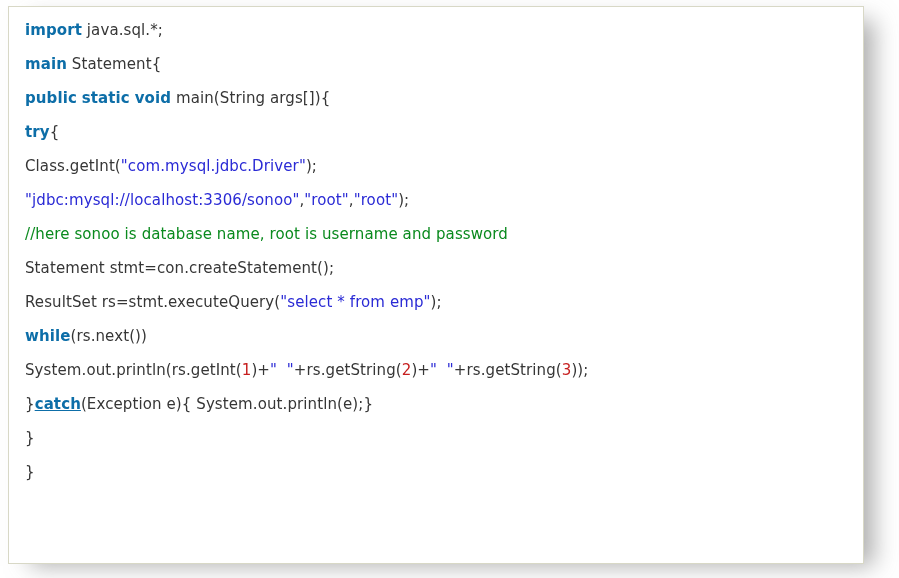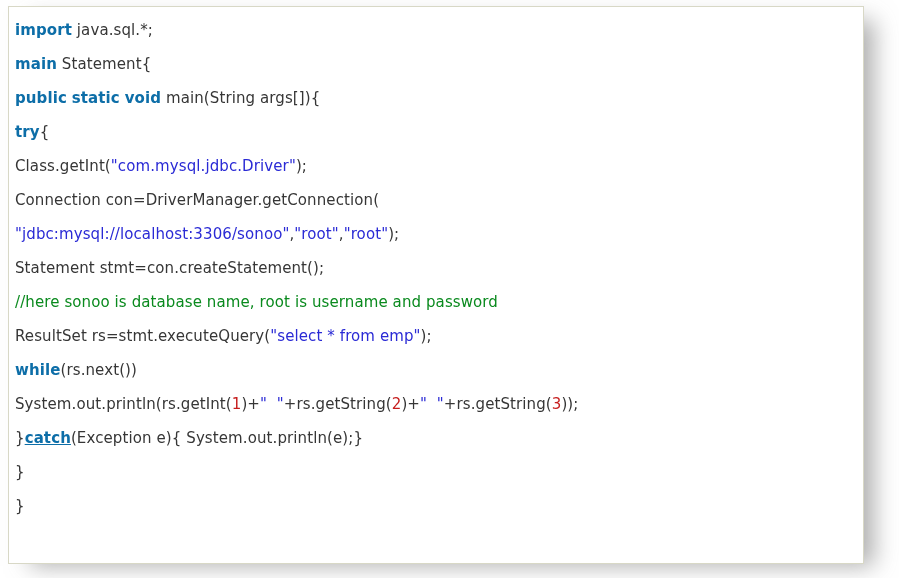--- a/index.html
+++ b/index.html
@@ -20,21 +20,21 @@
   .codeblock {
     position: absolute;
     left: 8px;
     top: 6px;
     width: 856px;
     height: 558px;
     box-sizing: border-box;
     background: #ffffff;
     border: 1px solid #d8d8c6;
     box-shadow: 16px 8px 22px -6px rgba(110,110,110,0.55);
-    padding: 6px 14px 4px 6px;
+    padding: 6px 14px 4px 16px;
     overflow: hidden;
   }
   .code {
     font-size: 15px;
     line-height: 34px;
     color: #363636;
     letter-spacing: 0.1px;
   }
   .line {
     white-space: pre;
@@ -46,24 +46,23 @@
 <body>
 
 <div class="page">
   <div class="codeblock">
     <div class="code" id="code">
         <div class="line"><span class="tok-k" style="color: rgb(13, 110, 168);">import</span><span class="tok-p" style="color: rgb(54, 54, 54);"> java.sql.*;</span></div>
         <div class="line"><span class="tok-k" style="color: rgb(13, 110, 168);">main</span><span class="tok-p" style="color: rgb(54, 54, 54);"> Statement{</span></div>
         <div class="line"><span class="tok-k" style="color: rgb(13, 110, 168);">public</span><span class="tok-p" style="color: rgb(54, 54, 54);"> </span><span class="tok-k" style="color: rgb(13, 110, 168);">static</span><span class="tok-p" style="color: rgb(54, 54, 54);"> </span><span class="tok-k" style="color: rgb(13, 110, 168);">void</span><span class="tok-p" style="color: rgb(54, 54, 54);"> main(String args[]){</span></div>
         <div class="line"><span class="tok-k" style="color: rgb(13, 110, 168);">try</span><span class="tok-p" style="color: rgb(54, 54, 54);">{</span></div>
         <div class="line"><span class="tok-p" style="color: rgb(54, 54, 54);">Class.getInt(</span><span class="tok-s" style="color: rgb(42, 42, 213);">"com.mysql.jdbc.Driver"</span><span class="tok-p" style="color: rgb(54, 54, 54);">);</span></div>
-        <div class="line"><span class="tok-p" style="color: rgb(54, 54, 54);">Connection con=DriverManager.getConnection(</span></div>
         <div class="line"><span class="tok-s" style="color: rgb(42, 42, 213);">"jdbc:mysql://localhost:3306/sonoo"</span><span class="tok-p" style="color: rgb(54, 54, 54);">,</span><span class="tok-s" style="color: rgb(42, 42, 213);">"root"</span><span class="tok-p" style="color: rgb(54, 54, 54);">,</span><span class="tok-s" style="color: rgb(42, 42, 213);">"root"</span><span class="tok-p" style="color: rgb(54, 54, 54);">);</span></div>
+        <div class="line"><span class="tok-c" style="color: rgb(10, 138, 30);">//here sonoo is database name, root is username and password</span></div>
         <div class="line"><span class="tok-p" style="color: rgb(54, 54, 54);">Statement stmt=con.createStatement();</span></div>
-        <div class="line"><span class="tok-c" style="color: rgb(10, 138, 30);">//here sonoo is database name, root is username and password</span></div>
         <div class="line"><span class="tok-p" style="color: rgb(54, 54, 54);">ResultSet rs=stmt.executeQuery(</span><span class="tok-s" style="color: rgb(42, 42, 213);">"select * from emp"</span><span class="tok-p" style="color: rgb(54, 54, 54);">);</span></div>
         <div class="line"><span class="tok-k" style="color: rgb(13, 110, 168);">while</span><span class="tok-p" style="color: rgb(54, 54, 54);">(rs.next())</span></div>
         <div class="line"><span class="tok-p" style="color: rgb(54, 54, 54);">System.out.println(rs.getInt(</span><span class="tok-n" style="color: rgb(198, 30, 30);">1</span><span class="tok-p" style="color: rgb(54, 54, 54);">)+</span><span class="tok-s" style="color: rgb(42, 42, 213);">"  "</span><span class="tok-p" style="color: rgb(54, 54, 54);">+rs.getString(</span><span class="tok-n" style="color: rgb(198, 30, 30);">2</span><span class="tok-p" style="color: rgb(54, 54, 54);">)+</span><span class="tok-s" style="color: rgb(42, 42, 213);">"  "</span><span class="tok-p" style="color: rgb(54, 54, 54);">+rs.getString(</span><span class="tok-n" style="color: rgb(198, 30, 30);">3</span><span class="tok-p" style="color: rgb(54, 54, 54);">));</span></div>
         <div class="line"><span class="tok-p" style="color: rgb(54, 54, 54);">}</span><span class="tok-k" style="color: rgb(13, 110, 168); text-decoration: underline;">catch</span><span class="tok-p" style="color: rgb(54, 54, 54);">(Exception e){ System.out.println(e);}</span></div>
         <div class="line"><span class="tok-p" style="color: rgb(54, 54, 54);">}</span></div>
         <div class="line"><span class="tok-p" style="color: rgb(54, 54, 54);">}</span></div>
       </div>
   </div>
 </div>
 

